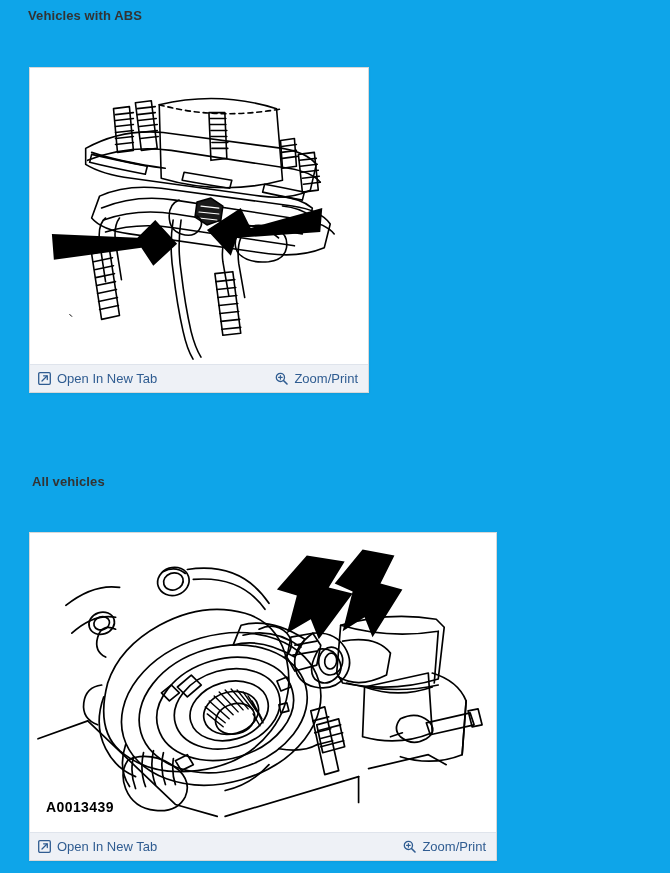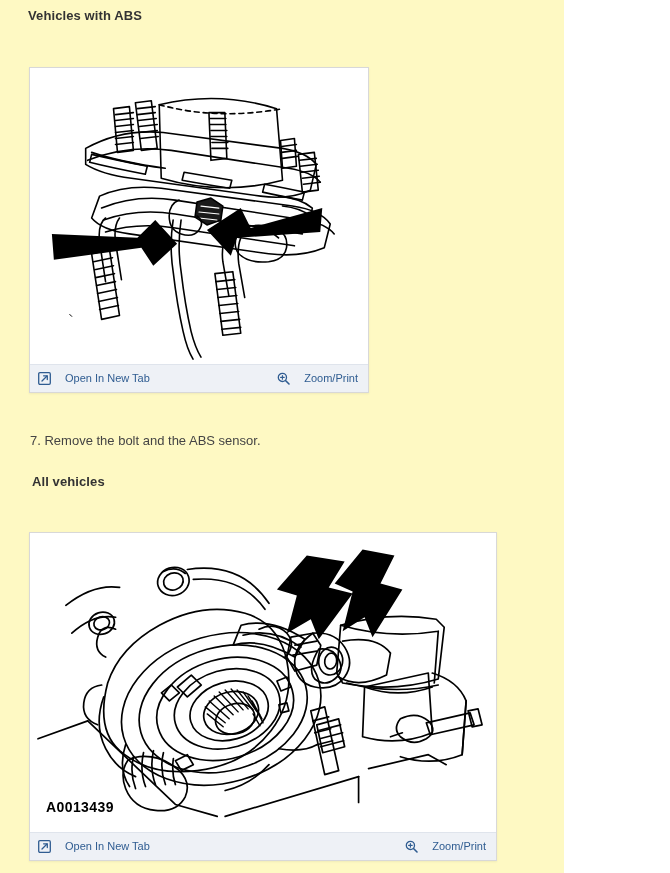--- a/index.html
+++ b/index.html
@@ -11,23 +11,23 @@
     width: 670px;
     height: 873px;
     font-family: "Liberation Sans", sans-serif;
     color: #333333;
     overflow: hidden;
     position: relative;
   }
 
   .page {
     position: relative;
-    width: 564px;
+    width: 670px;
     height: 873px;
-    background: #fef9c3;
+    background: #0ea5e9;
   }
 
   .section-heading {
     position: absolute;
     font-size: 13px;
     font-weight: bold;
     color: #333333;
     letter-spacing: 0.1px;
     white-space: nowrap;
   }
@@ -79,23 +79,23 @@
     border-top: 1px solid #dfe4ec;
     display: flex;
     align-items: center;
     justify-content: space-between;
     padding: 0 10px 0 8px;
     box-sizing: border-box;
   }
   .tool-link {
     display: flex;
     align-items: center;
-    gap: 14px;
+    gap: 6px;
     color: #2f5c91;
-    font-size: 11px;
+    font-size: 13px;
     cursor: pointer;
     text-decoration: none;
     line-height: 1;
     white-space: nowrap;
   }
   .tool-link .label { color: #2f5c91; }
   .tool-icon { display: inline-flex; align-items: center; }
   .tool-icon svg { display: block; }
 </style>
 </head>
@@ -209,21 +209,20 @@
             <circle cx="5.4" cy="5.4" r="4.1" fill="none" stroke="#2f5c91" stroke-width="1.3"></circle>
             <path d="M8.5 8.5 L12 12" stroke="#2f5c91" stroke-width="1.6" stroke-linecap="round"></path>
             <path d="M3.6 5.4 L7.2 5.4 M5.4 3.6 L5.4 7.2" stroke="#2f5c91" stroke-width="1.1" stroke-linecap="round"></path>
           </svg>
         </span>
         <span class="label">Zoom/Print</span>
       </a>
     </div>
   </div>
 
-  <div class="body-text" style="left:30px; top:433px;">7. Remove the bolt and the ABS sensor.</div>
 
   <div class="section-heading" style="left:32px; top:474px;">All vehicles</div>
 
   <div class="figure" style="left:29px; top:532px; width:468px; height:329px;">
 
     <div class="figure-canvas" style="height:300px;">
       <svg viewBox="0 0 468 300" preserveAspectRatio="xMidYMid meet">
         <g fill="none" stroke="#000" stroke-width="1.7" stroke-linejoin="round" stroke-linecap="round">
 
           <path d="M58 188 L8 206"></path>

